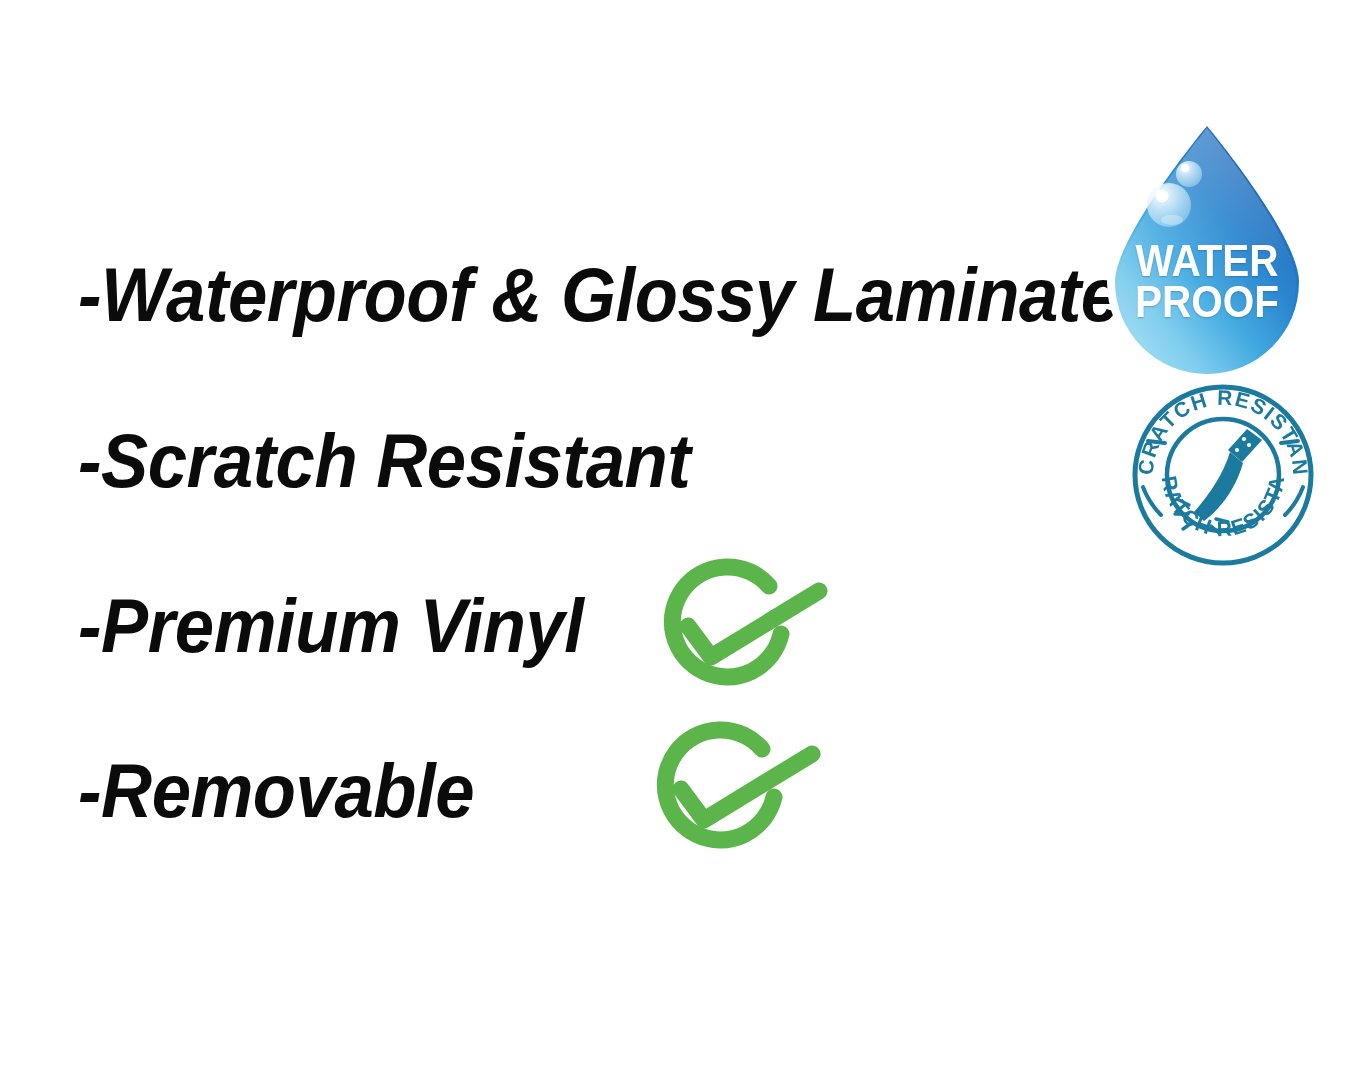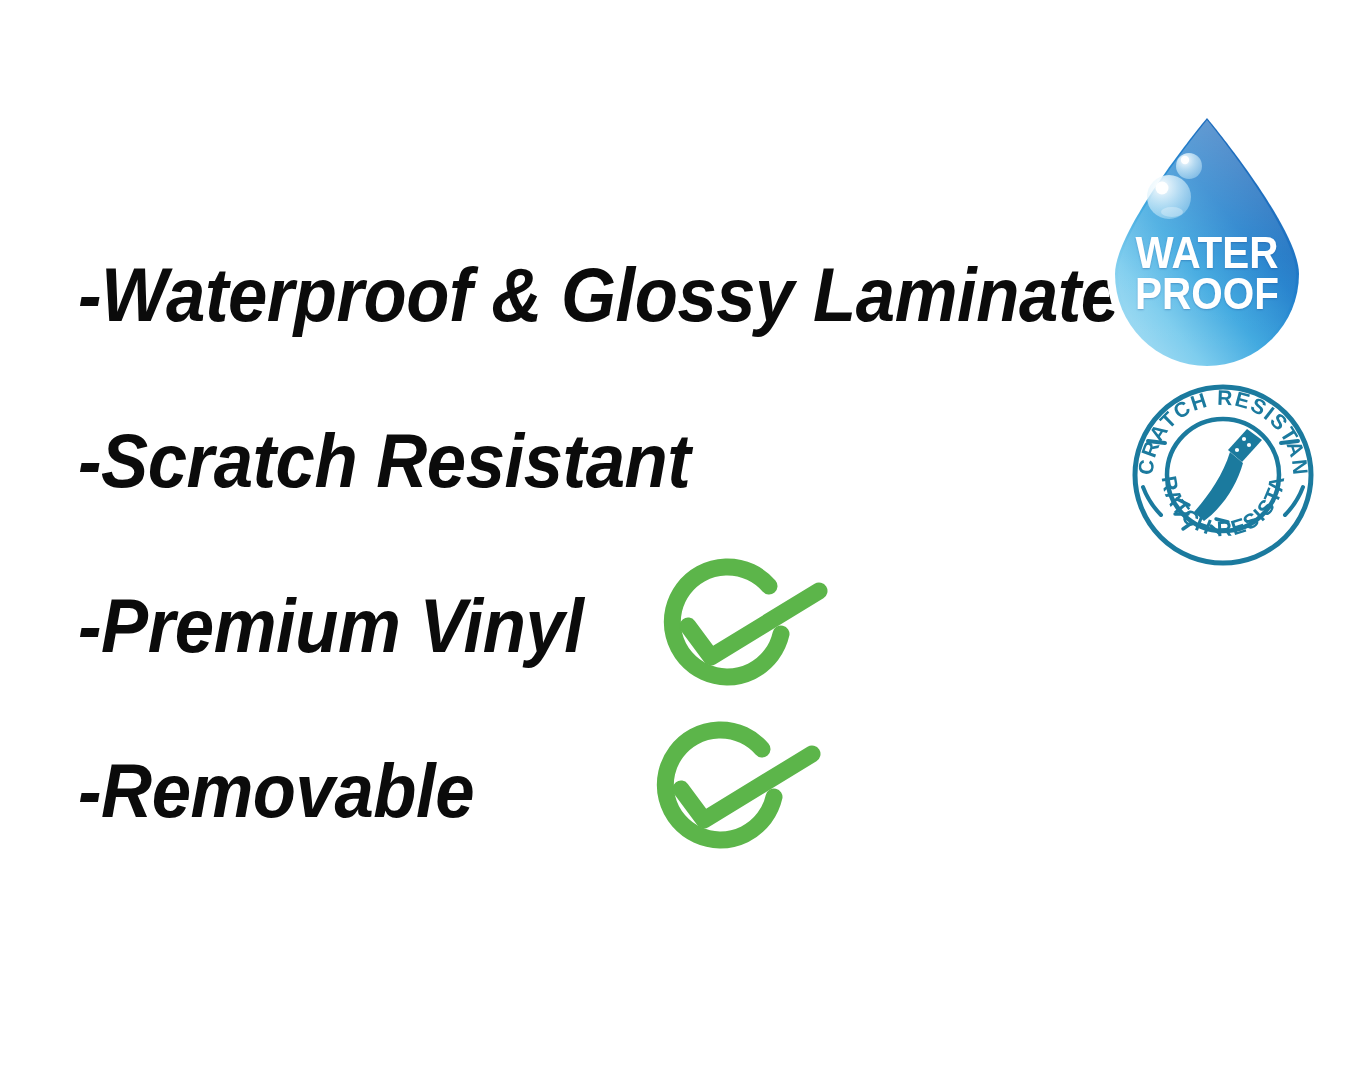--- a/index.html
+++ b/index.html
@@ -49,21 +49,21 @@
     height: 150px;
   }
   .check-icon.c0 { left: 641px; top: 556px; }
   .check-icon.c1 { left: 634px; top: 719px; }
   .check-icon svg { display: block; width: 100%; height: 100%; }
 
   
   .waterproof-badge {
     position: absolute;
     left: 1098px;
-    top: 104px;
+    top: 112px;
     width: 218px;
     height: 262px;
   }
   .waterproof-badge svg { display: block; width: 100%; height: 100%; }
 
   .wp-text {
     position: absolute;
     left: 0;
     right: 0;
     text-align: center;

